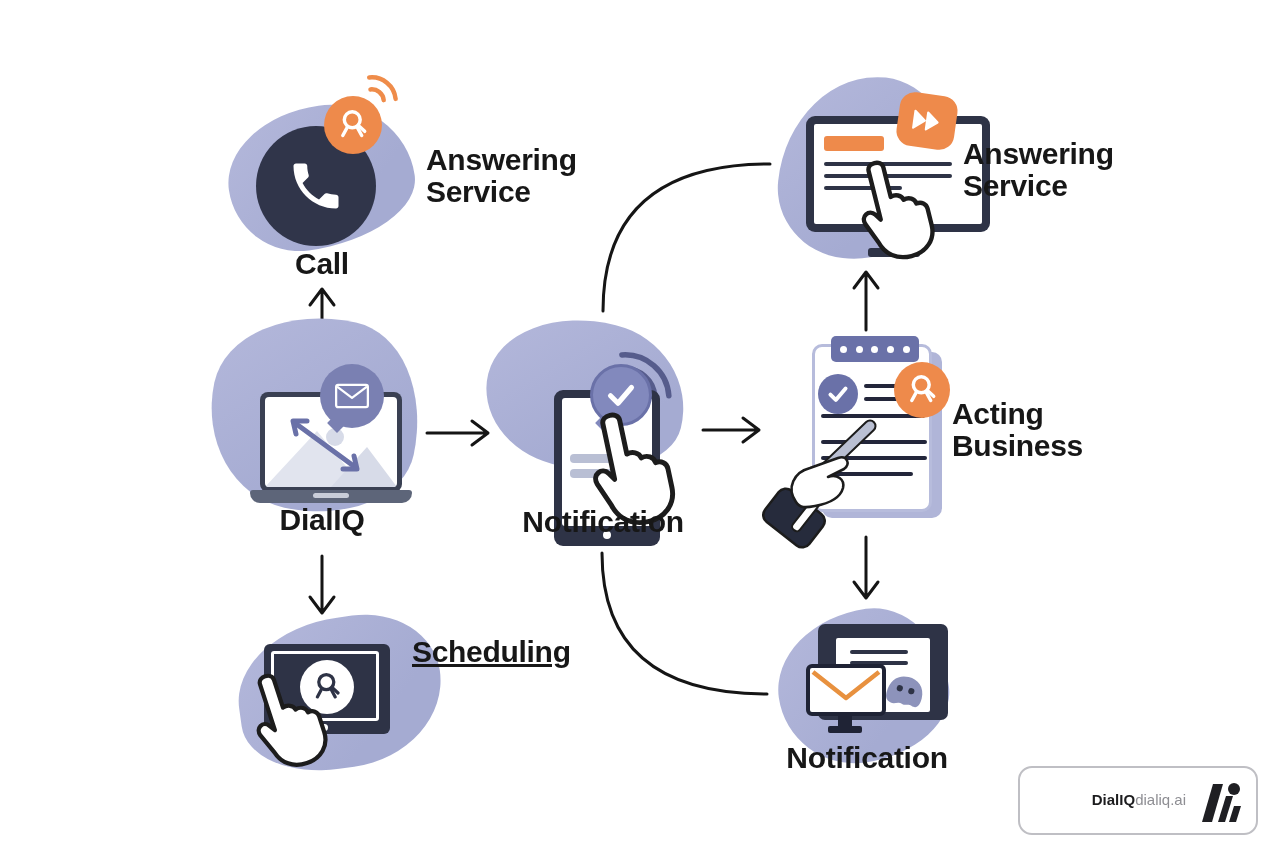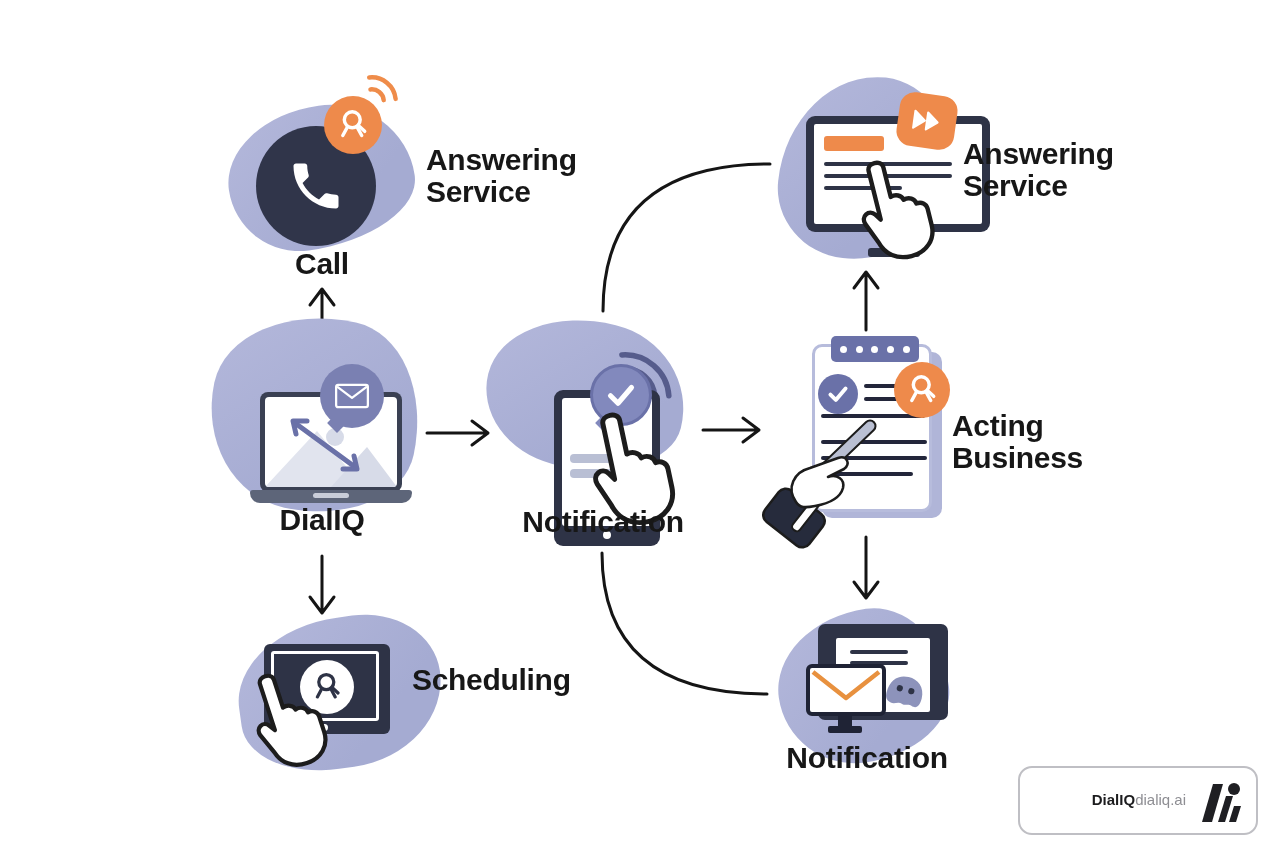--- a/index.html
+++ b/index.html
@@ -100,21 +100,21 @@
       <svg viewBox="0 0 24 24" width="34" height="34" fill="none" stroke="#2e3346" stroke-width="2.3" stroke-linecap="round">
         <circle cx="11.5" cy="8.5" r="5.3"></circle>
           <path d="M8.3 13.3 L5.2 19"></path>
           <path d="M14.7 13.3 L17.8 19"></path>
           <path d="M15.4 12.2 L19.8 16.2"></path>
       </svg>
     </div>
     <svg class="abs" style="left:246px;top:668px;transform:rotate(-18deg);" width="82" height="104" viewBox="0 0 48 64">
       <path d="M15 6 C15 1 24 1 24 6 L24 24 C27 23 30.5 24.5 31 27.5 C34.5 26.5 37.5 28.5 37.8 31.5 C41 31 43.5 33 43.5 36 L43.5 46 C43.5 55 36.5 61 27.5 61 C18.5 61 12.5 56 10.5 48.5 L5.5 36 C3.8 30.8 9.8 27.8 12.6 32 L15 35.6 Z" fill="#fff" stroke="#1c1c1c" stroke-width="2.6" stroke-linejoin="round"></path>
     </svg>
-    <div class="lbl" style="left:412px;top:664px;width:200px;">Scheduling</div>
+    <div class="lbl" style="left:412px;top:636px;width:200px;text-decoration:underline;">Scheduling</div>
   </div>
 
   <div>
     <div class="blob" style="left:486px;top:320px;width:200px;height:150px;border-radius:56% 44% 58% 42% / 52% 56% 44% 48%;transform:rotate(14deg);"></div>
     <svg class="abs" style="left:610px;top:330px;transform:rotate(-4deg);" width="80" height="80" viewBox="0 0 80 80">
       <circle cx="13" cy="67" r="5.5" fill="#565c8c"></circle>
       <g fill="none" stroke="#565c8c" stroke-width="5.5" stroke-linecap="round">
         <path d="M13 51 A16 16 0 0 1 29 67"></path>
           <path d="M13 37 A30 30 0 0 1 43 67"></path>
           <path d="M13 23 A44 44 0 0 1 57 67"></path>
@@ -190,21 +190,21 @@
           <path d="M15.4 12.2 L19.8 16.2"></path>
       </svg>
     </div>
     <svg class="abs" style="left:756px;top:400px;" width="150" height="150" viewBox="0 0 150 150">
       <line x1="66" y1="72" x2="114" y2="26" stroke="#1c1c1c" stroke-width="13" stroke-linecap="round"></line>
       <line x1="66" y1="72" x2="114" y2="26" stroke="#b9bfd2" stroke-width="9" stroke-linecap="round"></line>
       <rect x="10" y="98" width="56" height="40" rx="9" fill="#262b3c" stroke="#1c1c1c" stroke-width="2.5" transform="rotate(38 38 118)"></rect>
       <rect x="46" y="94" width="9" height="40" rx="4" fill="#fff" stroke="#1c1c1c" stroke-width="2" transform="rotate(38 50 114)"></rect>
       <path d="M40 102 C30 88 38 72 54 68 L82 58 C91 55 95 64 88 69 L72 77 C81 74 89 79 87 88 C84 99 70 104 59 106 C49 108 44 108 40 102 Z" fill="#fff" stroke="#1c1c1c" stroke-width="2.6" stroke-linejoin="round"></path>
     </svg>
-    <div class="lbl" style="left:952px;top:398px;width:160px;margin-top:12px;">Acting Business</div>
+    <div class="lbl" style="left:952px;top:398px;width:160px;">Acting Business</div>
   </div>
 
   <div>
     <div class="blob" style="left:778px;top:610px;width:170px;height:152px;border-radius:58% 42% 55% 45% / 50% 58% 42% 50%;transform:rotate(-8deg);"></div>
     <div class="abs" style="left:818px;top:624px;width:130px;height:96px;background:#2e3346;border-radius:7px;">
       <div class="abs" style="left:18px;top:14px;width:94px;height:74px;background:#fff;border-radius:2px;"></div>
       <div class="screen-line" style="left:32px;top:26px;width:58px;height:3.5px;"></div>
       <div class="screen-line" style="left:32px;top:37px;width:58px;height:3.5px;"></div>
     </div>
     <div class="abs" style="left:838px;top:716px;width:14px;height:10px;background:#1f2335;"></div>

